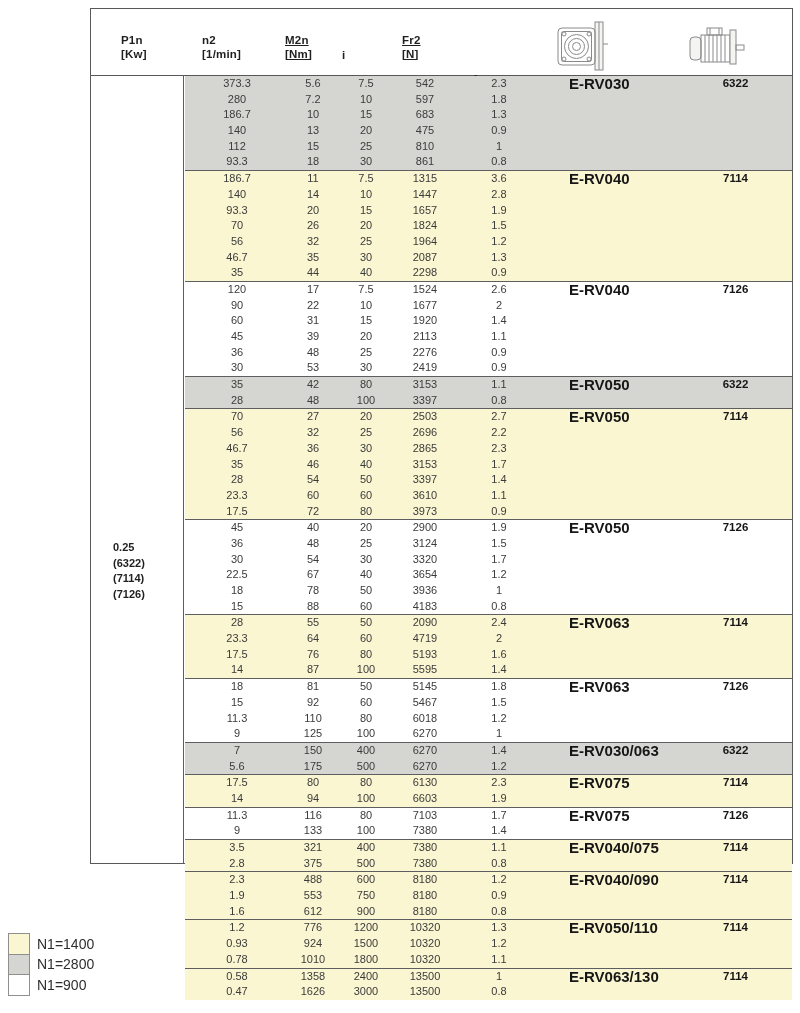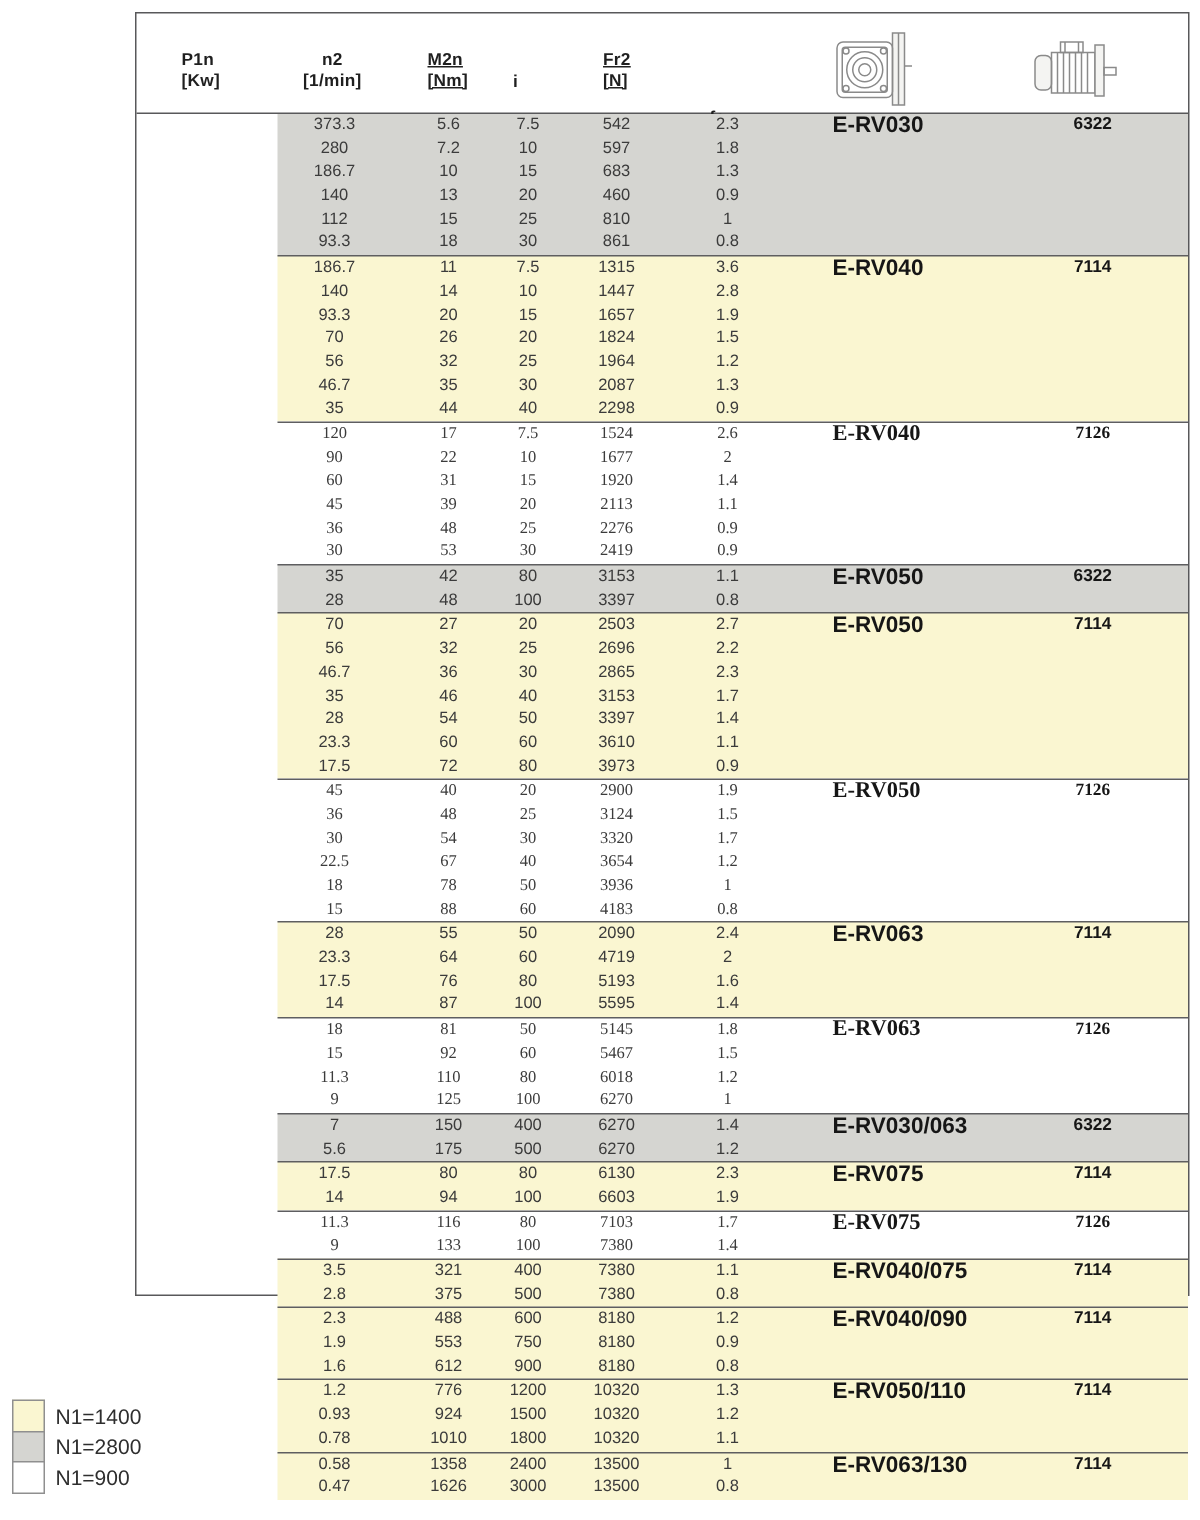--- a/index.html
+++ b/index.html
@@ -6,38 +6,38 @@
   .page{position:relative;width:800px;height:1013px;background:#ffffff;overflow:hidden;
         font-family:"Liberation Sans",sans-serif;-webkit-font-smoothing:antialiased;}
 
   
   .table-frame{position:absolute;left:90px;top:8px;width:703px;height:856px;
                border:1.5px solid #58585a;box-sizing:border-box;background:#fff;}
   .thead{position:absolute;top:0;left:0;right:0;height:67px;border-bottom:1.5px solid #58585a;box-sizing:border-box;}
   .h-label{position:absolute;font-size:11.5px;font-weight:bold;color:#1f1f1f;line-height:13.5px;letter-spacing:.2px;}
   .h-label span{display:block;}
   .h-two{top:25px;} .h-one{top:40px;}
-  .h-p1n{left:30px;} .h-n2{left:111px;text-align:center;} .h-m2n{left:194px;text-decoration:underline;} .h-i{left:251px;}
+  .h-p1n{left:30px;} .h-n2{left:111px;} .h-m2n{left:194px;text-decoration:underline;} .h-i{left:251px;}
   .h-fr2{left:311px;text-decoration:underline;} .h-fs{left:382px;margin-top:24px;}
   .h-icon{position:absolute;}
   .icon-gearbox{left:462px;top:11px;}
   .icon-motor{left:597px;top:17px;}
 
   .tbody{position:absolute;top:67px;left:0;right:0;bottom:0;}
   .p1n-col{position:absolute;left:0;top:0;bottom:0;width:93px;border-right:1px solid #5e5e60;box-sizing:border-box;background:#fff;}
   .p1n-label{position:absolute;left:22px;top:464px;font-size:11px;font-weight:bold;
              color:#1f1f1f;line-height:15.5px;white-space:nowrap;}
   .blocks{position:absolute;left:94px;right:0;top:0;}
 
   .block{box-sizing:border-box;border-top:1px solid #5e5e60;}
   .blocks .block:first-child{border-top:none;}
-  .bg-1400{background:#faf6d1;} .bg-2800{background:#d5d5d1;} .bg-900{background:#ffffff;font-family:Liberation Serif, serif;}
+  .bg-1400{background:#faf6d1;} .bg-2800{background:#d5d5d1;} .bg-900{background:#ffffff;}
 
   .row{display:grid;grid-template-columns:76px 76px 30px 88px 60px 150px 1fr;
-       height:15.7px;align-items:center;font-size:11px;color:#3b3b3b;}
+       height:15.7px;align-items:center;font-size:11px;color:#3b3b3b;padding-left:14px;}
   .cell{text-align:center;line-height:15.7px;white-space:nowrap;}
   .cell.c-model{text-align:left;padding-left:40px;font-weight:bold;color:#161616;font-size:15px;}
   .cell.c-motor{font-weight:bold;color:#161616;font-size:11.5px;}
 
   
   .legend{position:absolute;left:8px;top:933px;}
   .legend-row{position:relative;height:21.5px;}
   .legend-row + .legend-row{margin-top:-1px;}
   .swatch{position:absolute;left:0;top:0;width:22px;height:100%;border:1px solid #8f8f8f;box-sizing:border-box;}
   .legend-label{position:absolute;left:29px;top:50%;transform:translateY(-50%);
@@ -107,20 +107,28 @@
           <rect class="ln" x="19" y="2" width="15" height="7"></rect>
           <line class="ln" x1="22" y1="2" x2="22" y2="9"></line>
           <line class="ln" x1="31" y1="2" x2="31" y2="9"></line>
           <rect class="fl" x="42" y="4" width="6" height="34"></rect>
           <rect class="ln" x="48" y="19" width="8" height="5"></rect>
         </svg>
       </div>
     </div>
 
     <div class="tbody">
+      <div class="p1n-col">
+        <div class="p1n-label">
+          <div>0.25</div>
+          <div>(6322)</div>
+          <div>(7114)</div>
+          <div>(7126)</div>
+        </div>
+      </div>
       <div class="blocks">
           <div class="block bg-2800">
             <div class="row">
               <div class="cell">373.3</div>
               <div class="cell">5.6</div>
               <div class="cell">7.5</div>
               <div class="cell">542</div>
               <div class="cell">2.3</div>
               <div class="cell c-model">E-RV030</div>
               <div class="cell c-motor">6322</div>
@@ -140,21 +148,21 @@
               <div class="cell">15</div>
               <div class="cell">683</div>
               <div class="cell">1.3</div>
               <div class="cell c-model"></div>
               <div class="cell c-motor"></div>
             </div>
             <div class="row">
               <div class="cell">140</div>
               <div class="cell">13</div>
               <div class="cell">20</div>
-              <div class="cell">460</div>
+              <div class="cell">475</div>
               <div class="cell">0.9</div>
               <div class="cell c-model"></div>
               <div class="cell c-motor"></div>
             </div>
             <div class="row">
               <div class="cell">112</div>
               <div class="cell">15</div>
               <div class="cell">25</div>
               <div class="cell">810</div>
               <div class="cell">1</div>

